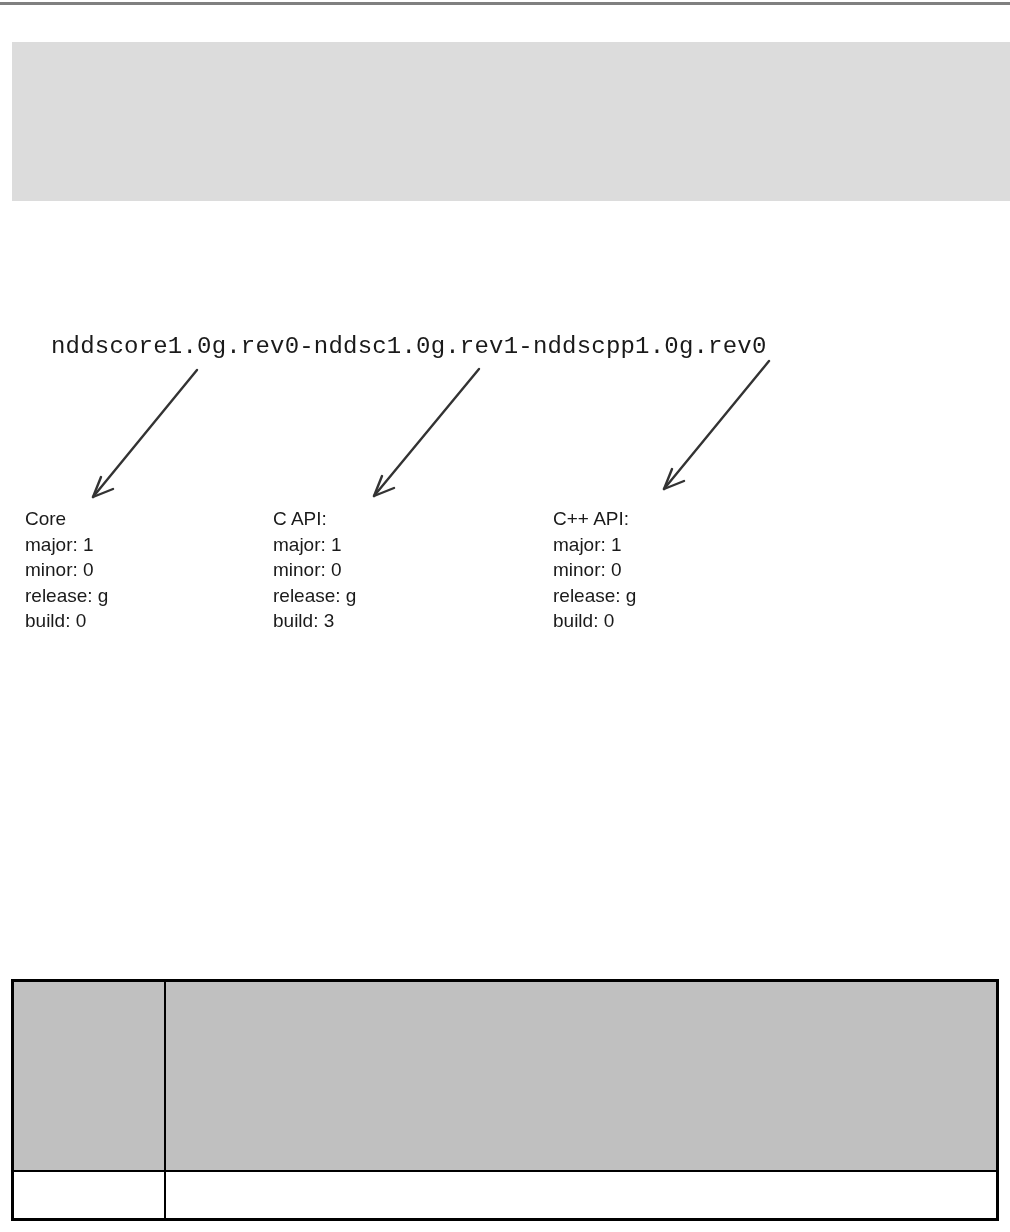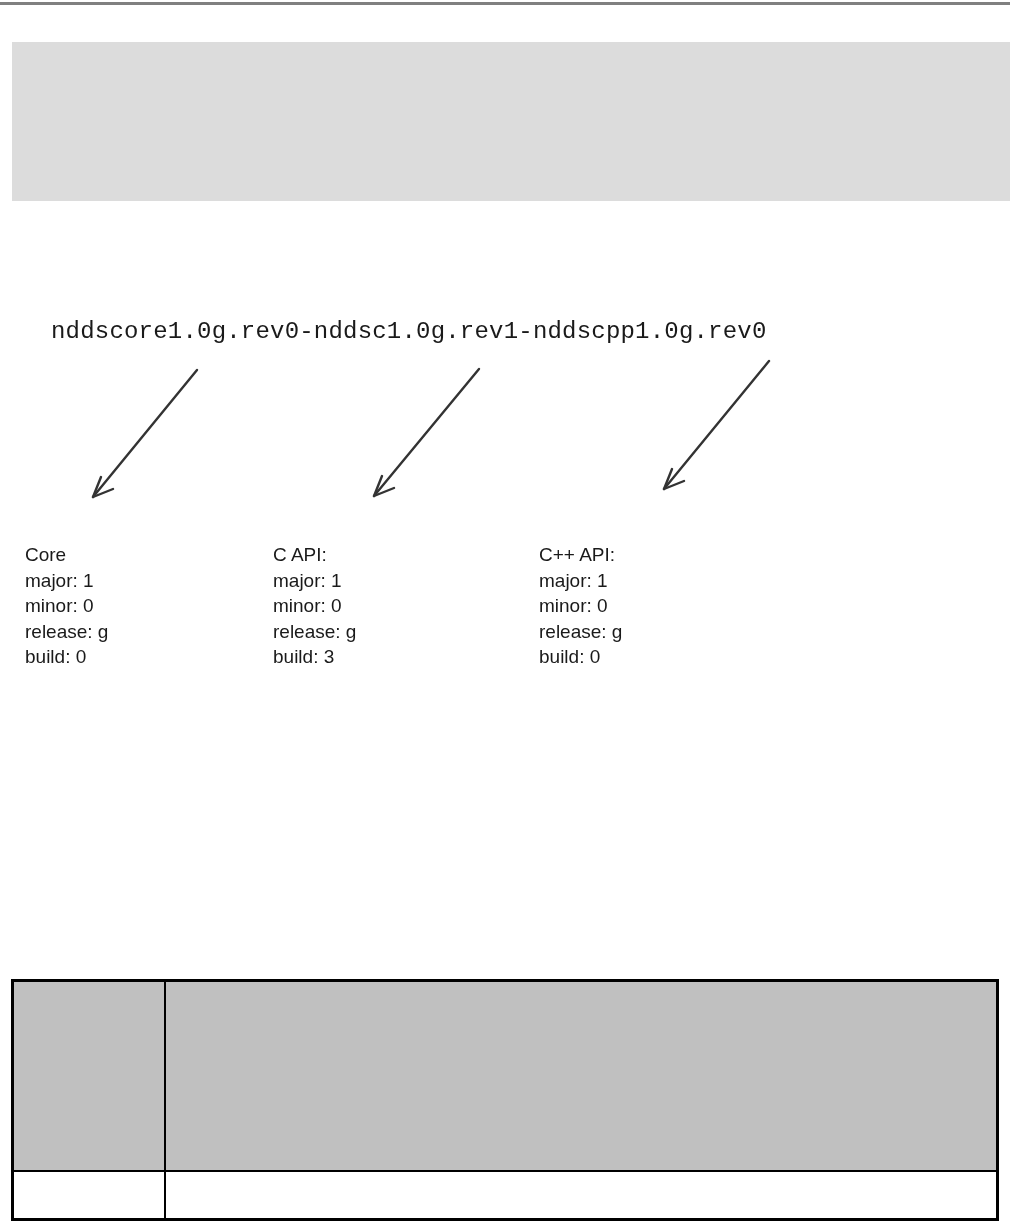--- a/index.html
+++ b/index.html
@@ -34,21 +34,21 @@
     top: 42px;
     width: 998px;
     height: 159px;
     background: #dcdcdc;
   }
 
   
   .version-string {
     position: absolute;
     left: 51px;
-    top: 318px;
+    top: 333px;
     font-family: "Liberation Mono", "DejaVu Sans Mono", monospace;
     font-size: 24px;
     line-height: 28px;
     letter-spacing: 0.2px;
     white-space: pre;
     color: #1a1a1a;
   }
 
   
   .arrows {
@@ -61,25 +61,24 @@
   }
 
   
   .callout {
     position: absolute;
     top: 506px;
     font-size: 19px;
     line-height: 25.5px;
     color: #1a1a1a;
     white-space: nowrap;
-    margin-top: 36px;
   }
   .callout-core { left: 25px; }
   .callout-c    { left: 273px; }
-  .callout-cpp  { left: 539px; }
+  .callout-cpp  { left: 553px; }
   .callout .title { display: block; }
   .callout .field { display: block; }
 
   
   .bottom-table {
     position: absolute;
     left: 11px;
     top: 979px;
     width: 988px;
     border-collapse: collapse;

